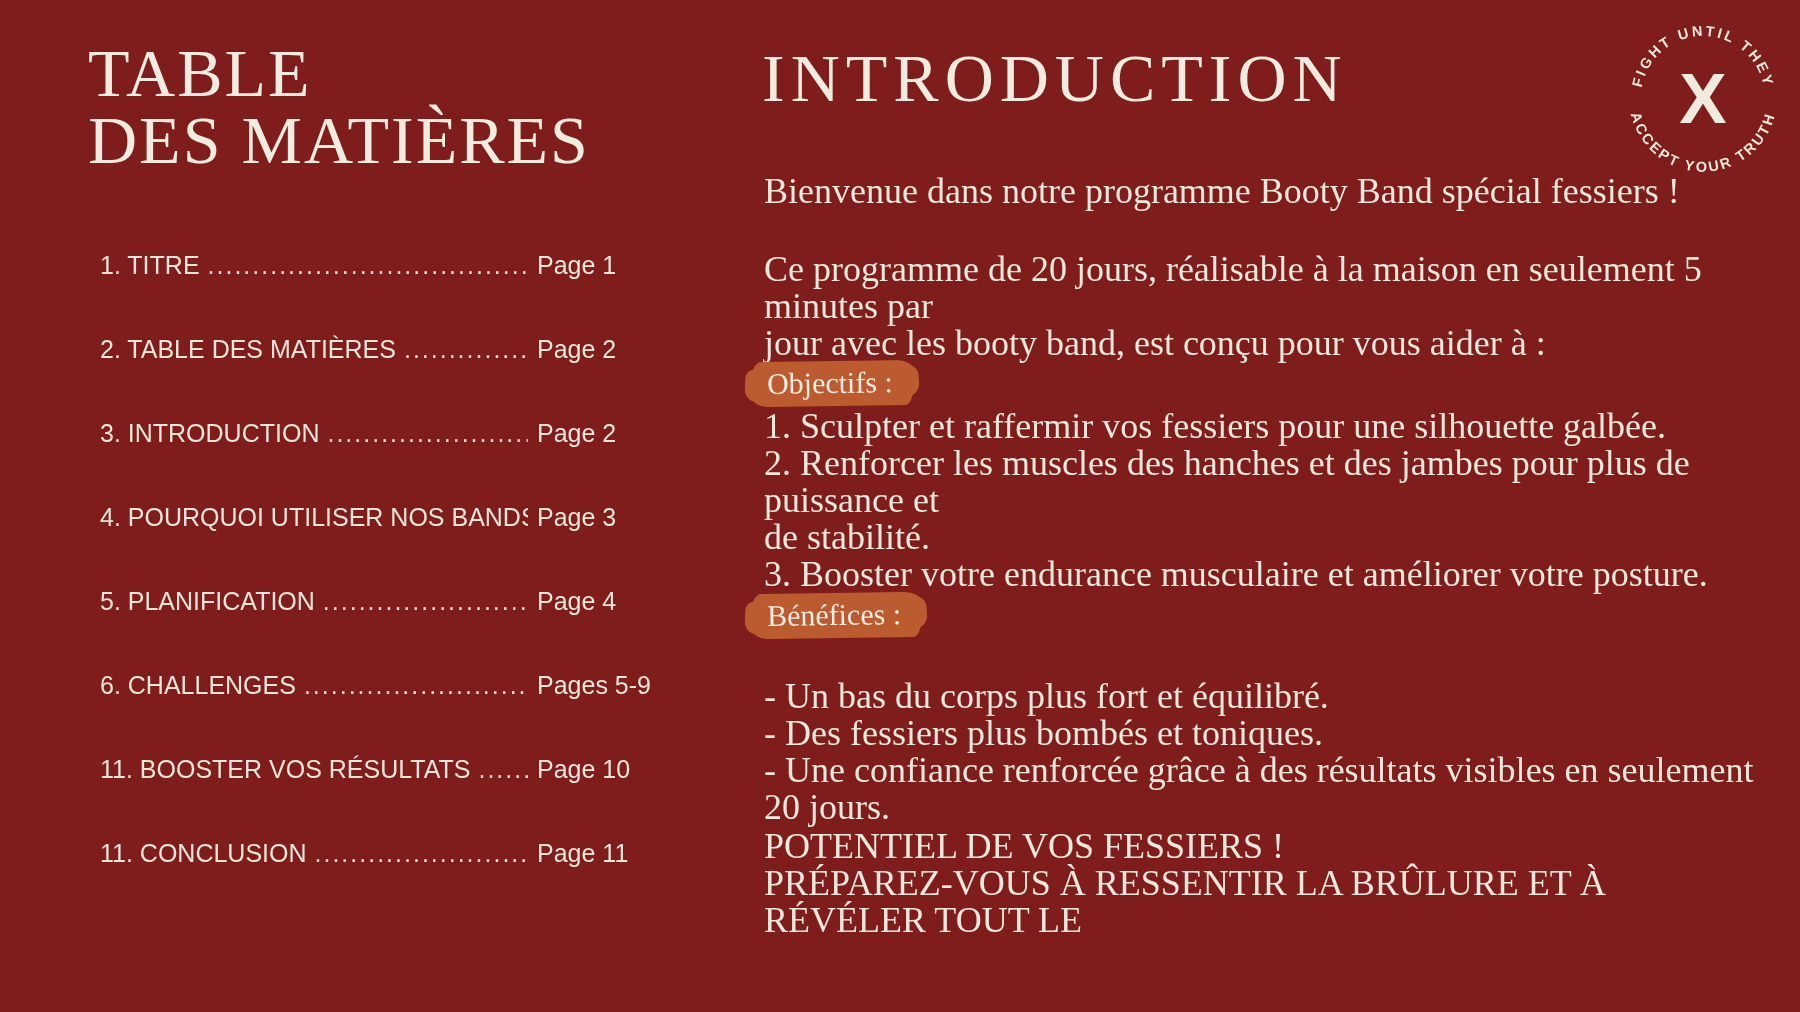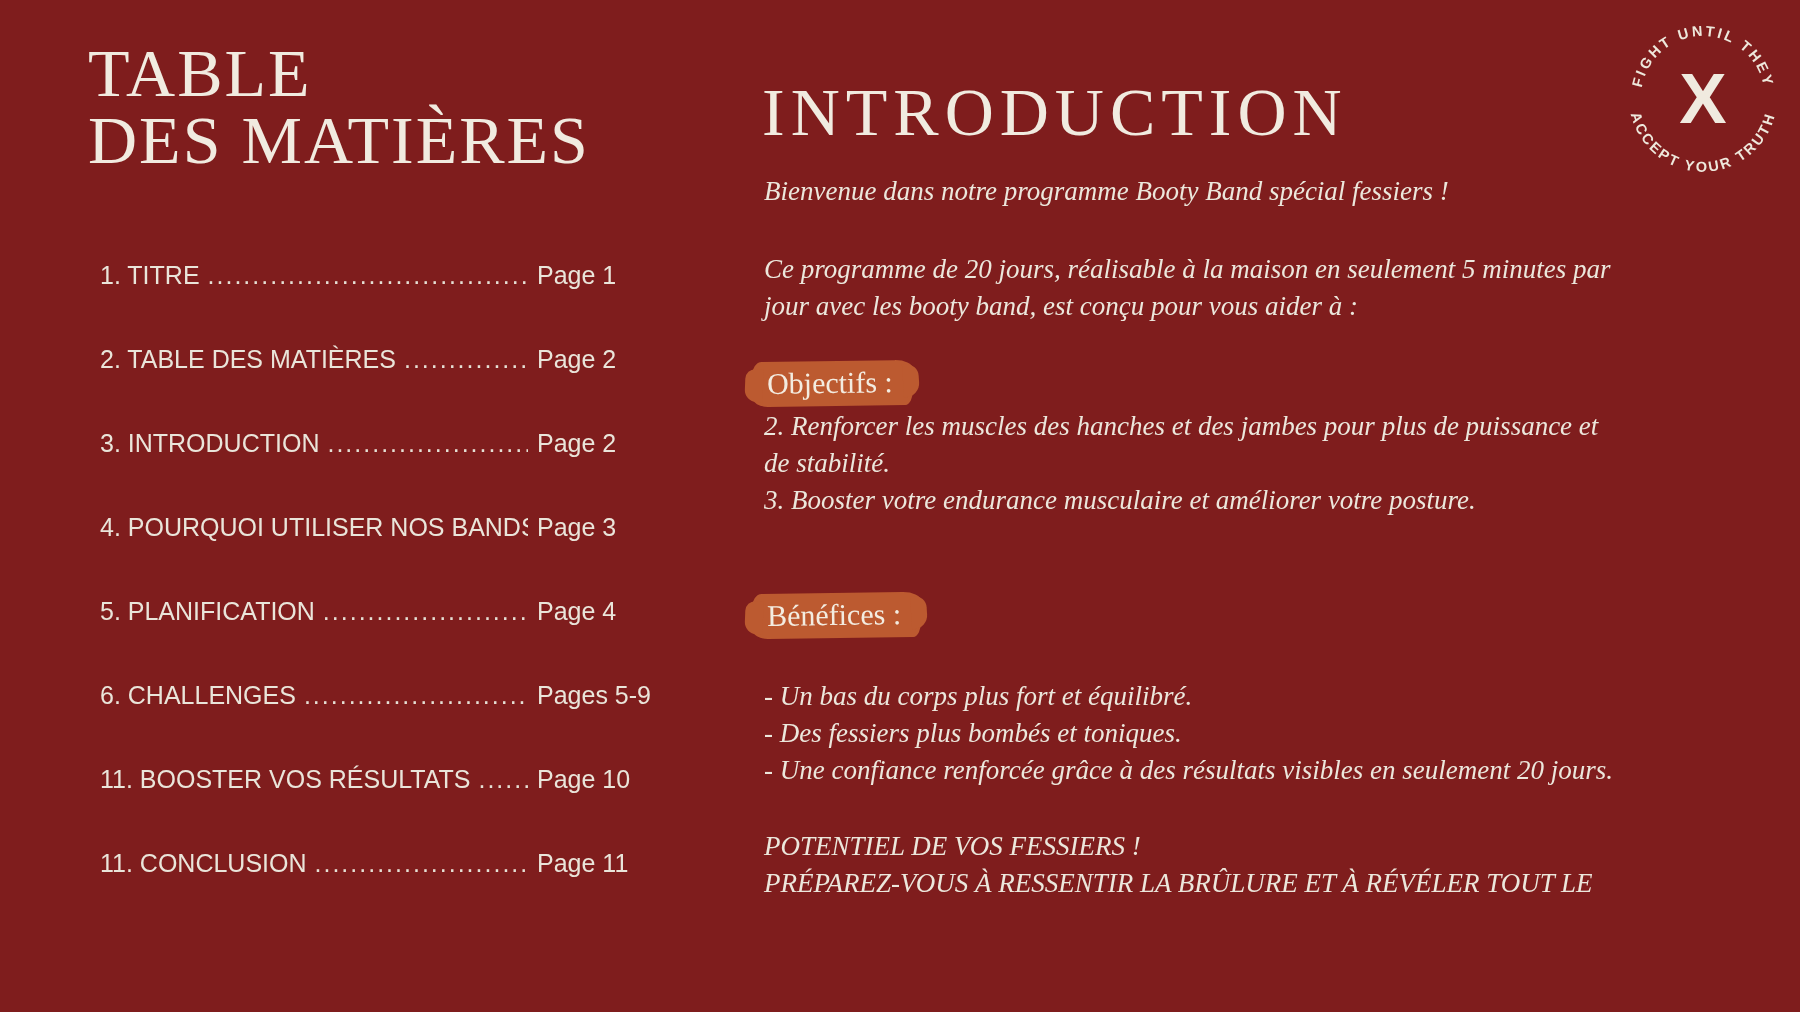--- a/index.html
+++ b/index.html
@@ -22,21 +22,21 @@
     font-size: 68px;
     line-height: 67px;
     letter-spacing: 2px;
     font-weight: 400;
     color: #f1ebe0;
     white-space: pre-line;
   }
   .toc-list {
     position: absolute;
     left: 100px;
-    top: 258px;
+    top: 248px;
     width: 560px;
     text-align: right;
   }
   .toc-row {
     display: flex;
     align-items: baseline;
     height: 35px;
     margin-bottom: 49px;
     font-size: 25px;
     line-height: 35px;
@@ -63,28 +63,26 @@
   .intro-title {
     position: absolute;
     left: 762px;
     top: 40px;
     font-family: "Liberation Serif", serif;
     font-size: 68px;
     line-height: 76px;
     letter-spacing: 6px;
     font-weight: 400;
     color: #f1ebe0;
-    margin-top: 34px;
   }
   .body-text {
     font-family: "Liberation Serif", serif;
-    font-size: 27px;
+    font-size: 36px;
     line-height: 37px;
     color: #ece7dc;
-    font-style: italic;
   }
   .pos-welcome  { position: absolute; left: 764px; top: 173px; width: 1010px; }
   .pos-program  { position: absolute; left: 764px; top: 251px; width: 1010px; }
   .pos-objlines { position: absolute; left: 764px; top: 408px; width: 1010px; }
   .pos-benlines { position: absolute; left: 764px; top: 678px; width: 1010px; }
   .pos-closing  { position: absolute; left: 764px; top: 828px; width: 1010px; }
 
   .brush {
     position: absolute;
     display: inline-block;
@@ -210,20 +208,21 @@
   <div>Ce programme de 20 jours, réalisable à la maison en seulement 5 minutes par</div>
       <div>jour avec les booty band, est conçu pour vous aider à :</div>
     </div>
 
   <div class="brush pos-objectives">
     <span>Objectifs :</span>
   </div>
 
   <div class="body-text pos-objlines">
 
+  <div>1. Sculpter et raffermir vos fessiers pour une silhouette galbée.</div>
       <div>2. Renforcer les muscles des hanches et des jambes pour plus de puissance et</div>
       <div>de stabilité.</div>
       <div>3. Booster votre endurance musculaire et améliorer votre posture.</div>
     </div>
 
   <div class="brush pos-benefits">
     <span>Bénéfices :</span>
   </div>
 
   <div class="body-text pos-benlines">

